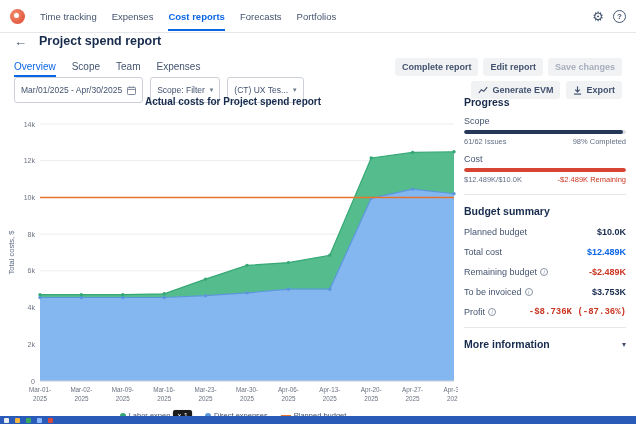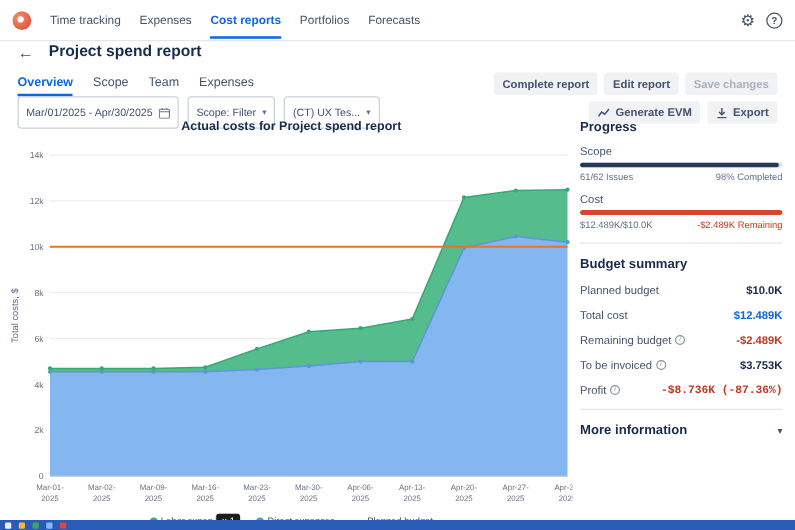--- a/index.html
+++ b/index.html
@@ -25,21 +25,21 @@
   .page-header{position:absolute;left:0;top:28px;width:636px;height:26px;display:flex;
     align-items:center;padding:0 14px;gap:12px}
   .back{font-size:13px;color:#44546f;cursor:pointer}
   .page-title{font-size:12.5px;font-weight:bold;color:#172b4d}
 
   
   .tabs-row{position:absolute;left:0;top:54px;width:636px;height:25px;display:flex;
     align-items:center;padding:0 14px 0 14px}
   .tab{font-size:10px;color:#44546f;margin-right:16px;height:25px;display:flex;
     align-items:center;position:relative;cursor:pointer}
-  .tab.active{color:#0c66e4;font-weight:bold}
+  .tab.active{color:#0c66e4;font-weight:normal}
   .tab.active::after{content:"";position:absolute;left:0;right:0;bottom:2px;height:2px;background:#0c66e4}
   .tabs-actions{margin-left:auto;display:flex;gap:5px}
   .btn{height:18px;display:inline-flex;align-items:center;gap:4px;padding:0 7px;border-radius:3px;
     background:#f1f2f4;border:none;font-size:9px;color:#42526e;font-weight:bold;cursor:pointer;
     font-family:"Liberation Sans",sans-serif;white-space:nowrap}
   .btn.disabled{color:#a7aebc;cursor:default}
 
   
   .filter-row{position:absolute;left:0;top:80px;width:636px;height:20px;display:flex;
     align-items:center;padding:0 14px;gap:7px}
@@ -85,22 +85,22 @@
   .tb-icon{width:5px;height:5px;border-radius:1px;display:inline-block}
 </style>
 </head>
 <body>
 
 <header class="topbar">
   <span class="logo"></span>
   <span class="nav-item">Time tracking</span>
   <span class="nav-item">Expenses</span>
   <span class="nav-item active">Cost reports</span>
+  <span class="nav-item">Forecasts</span>
   <span class="nav-item">Portfolios</span>
-  <span class="nav-item">Forecasts</span>
   <span class="topbar-right">
     <span class="gear">⚙</span>
     <span class="help">?</span>
   </span>
 </header>
 
 <div class="page-header">
   <span class="back">←</span>
   <span class="page-title">Project spend report</span>
 </div>

